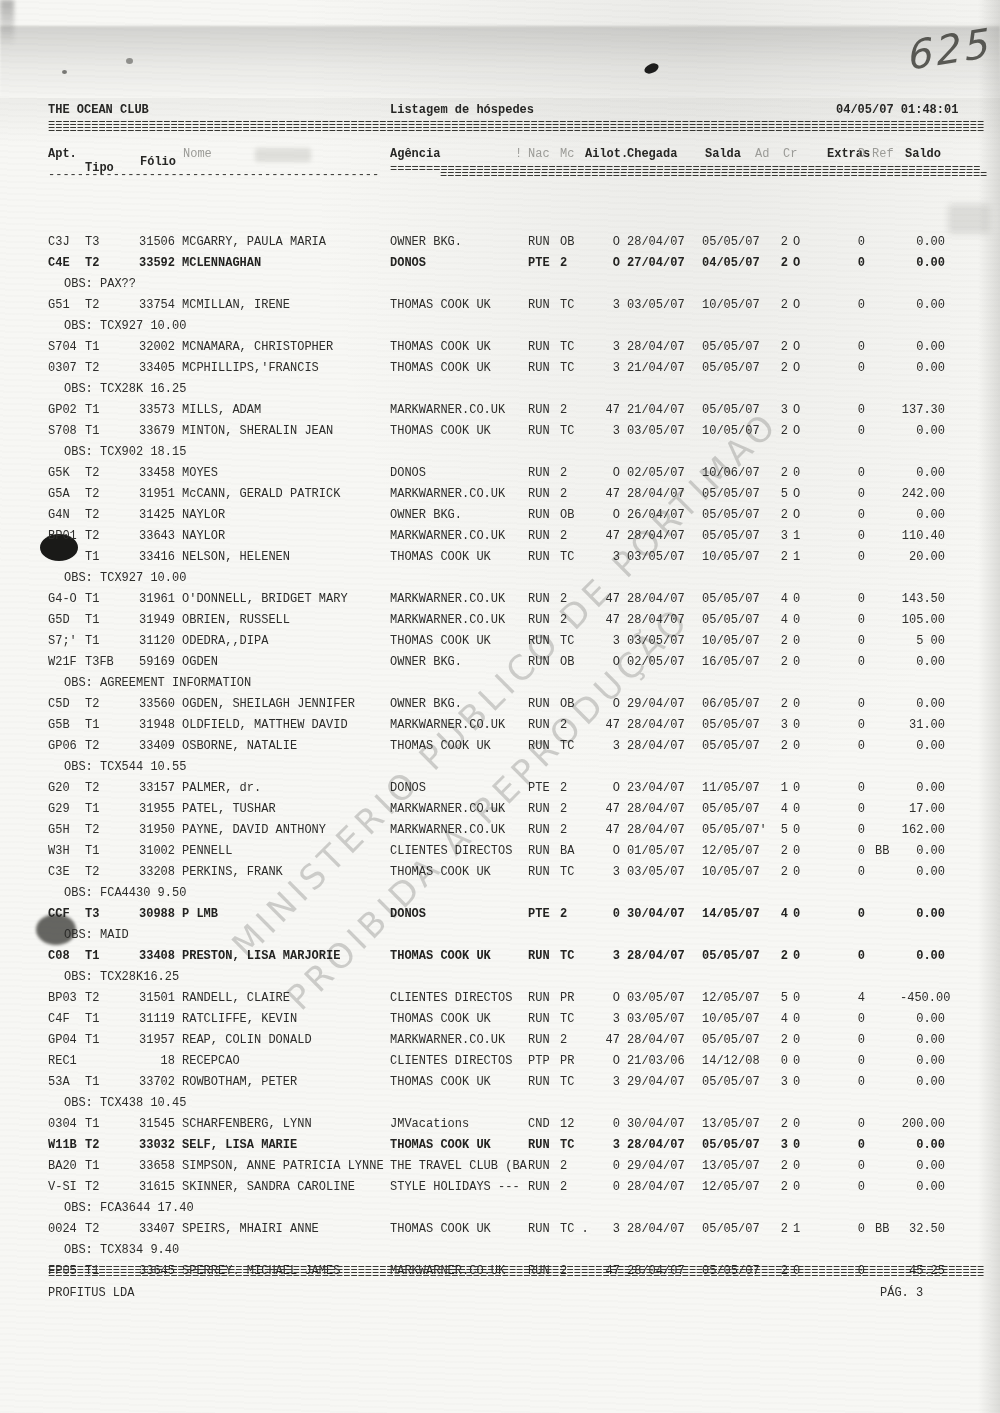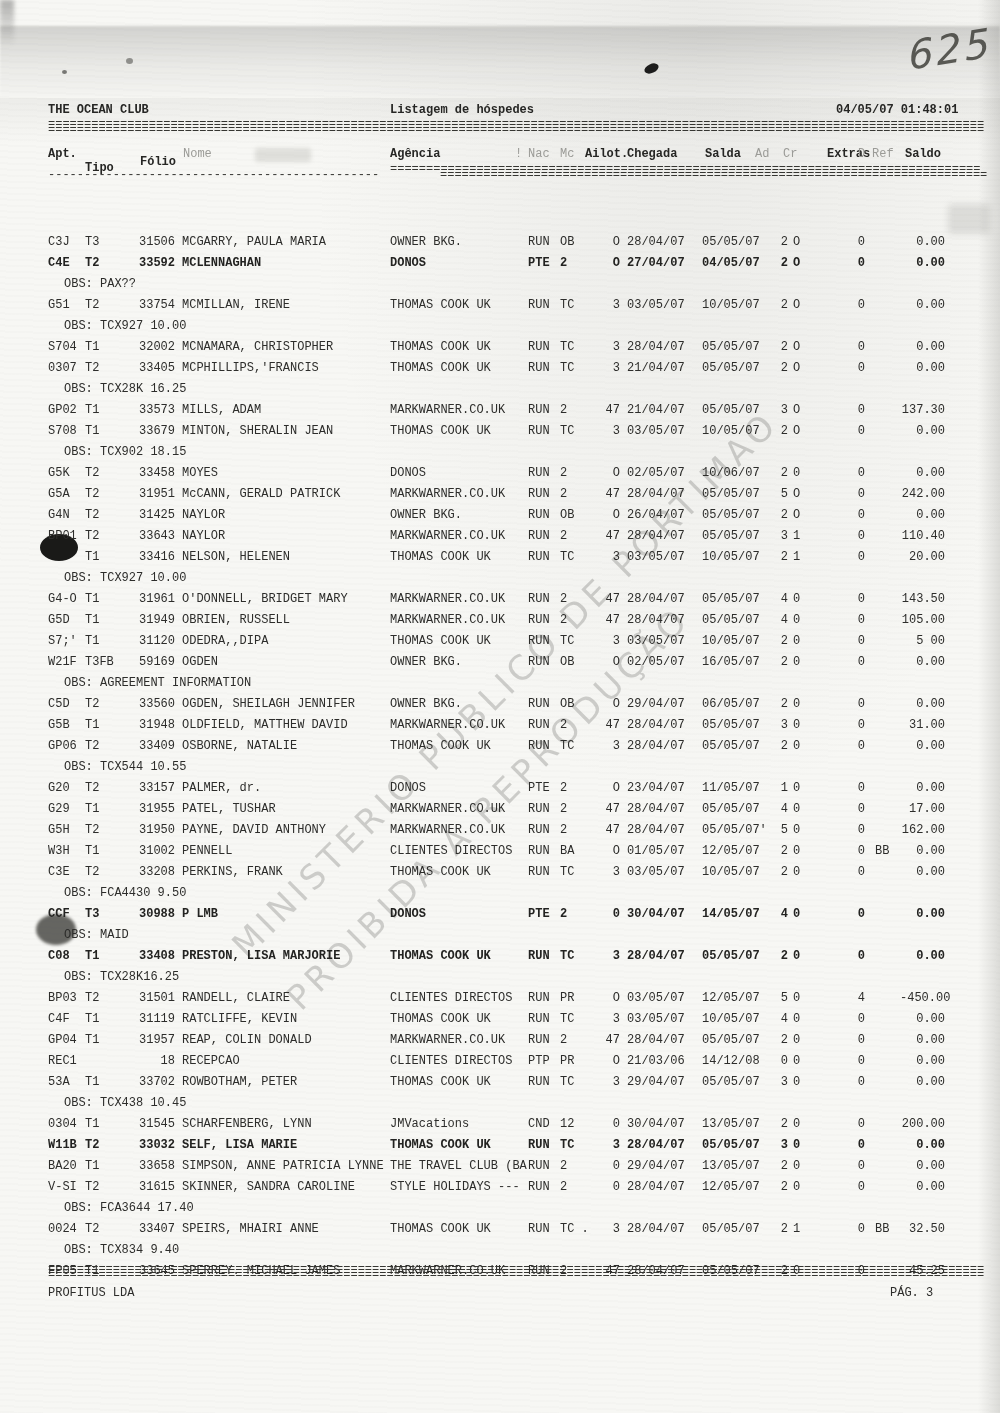--- a/index.html
+++ b/index.html
@@ -51,21 +51,21 @@
   .row span{overflow:visible;white-space:pre;}
   .c-folio,.c-ailot,.c-ad,.c-extras,.c-saldo{text-align:right;}
   .c-nome{padding-left:7px;}
   .c-chegada{padding-left:7px;}
   .c-cr{padding-left:5px;}
   .c-ref{padding-left:10px;}
   .row.bold{font-weight:700;color:#232321;}
   .obs{padding-left:64px;}
   .rows-wrap{position:absolute;left:0;top:202px;width:100%;margin-top:30px;}
   .footer-left{left:48px;}
-  .footer-right{left:880px;margin-left:10px;}
+  .footer-right{left:880px;}
 </style>
 </head>
 <body>
 
 <div class="page">
 
   <div class="band-top"></div>
   <div class="band-mid"></div>
   <div class="strip-right"></div>
   <div class="smudge-1"></div>

